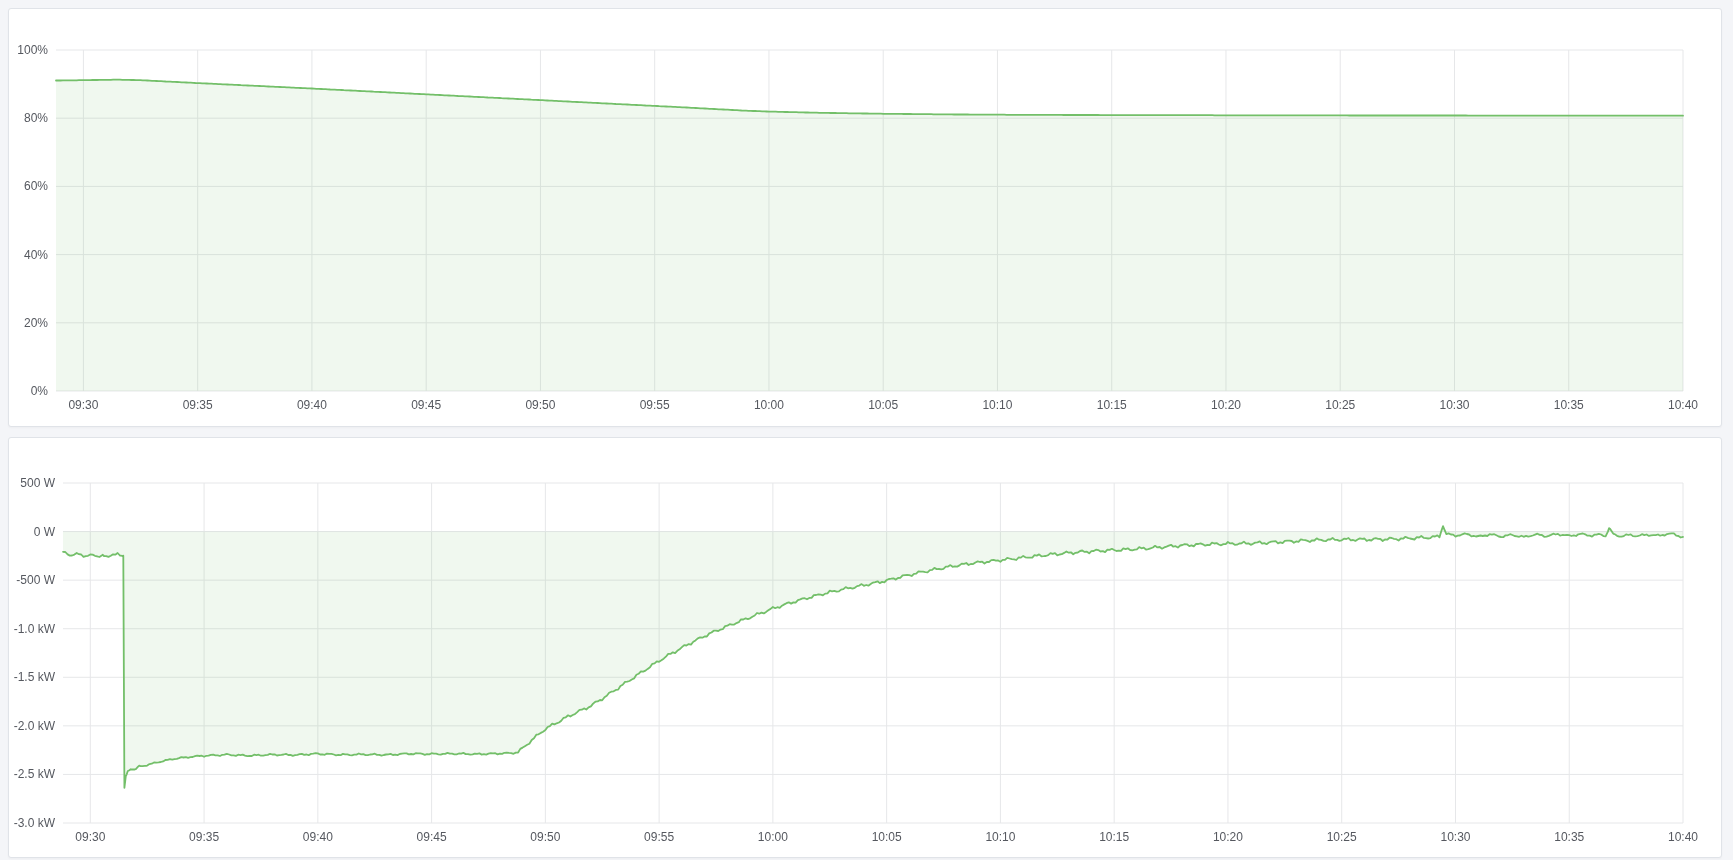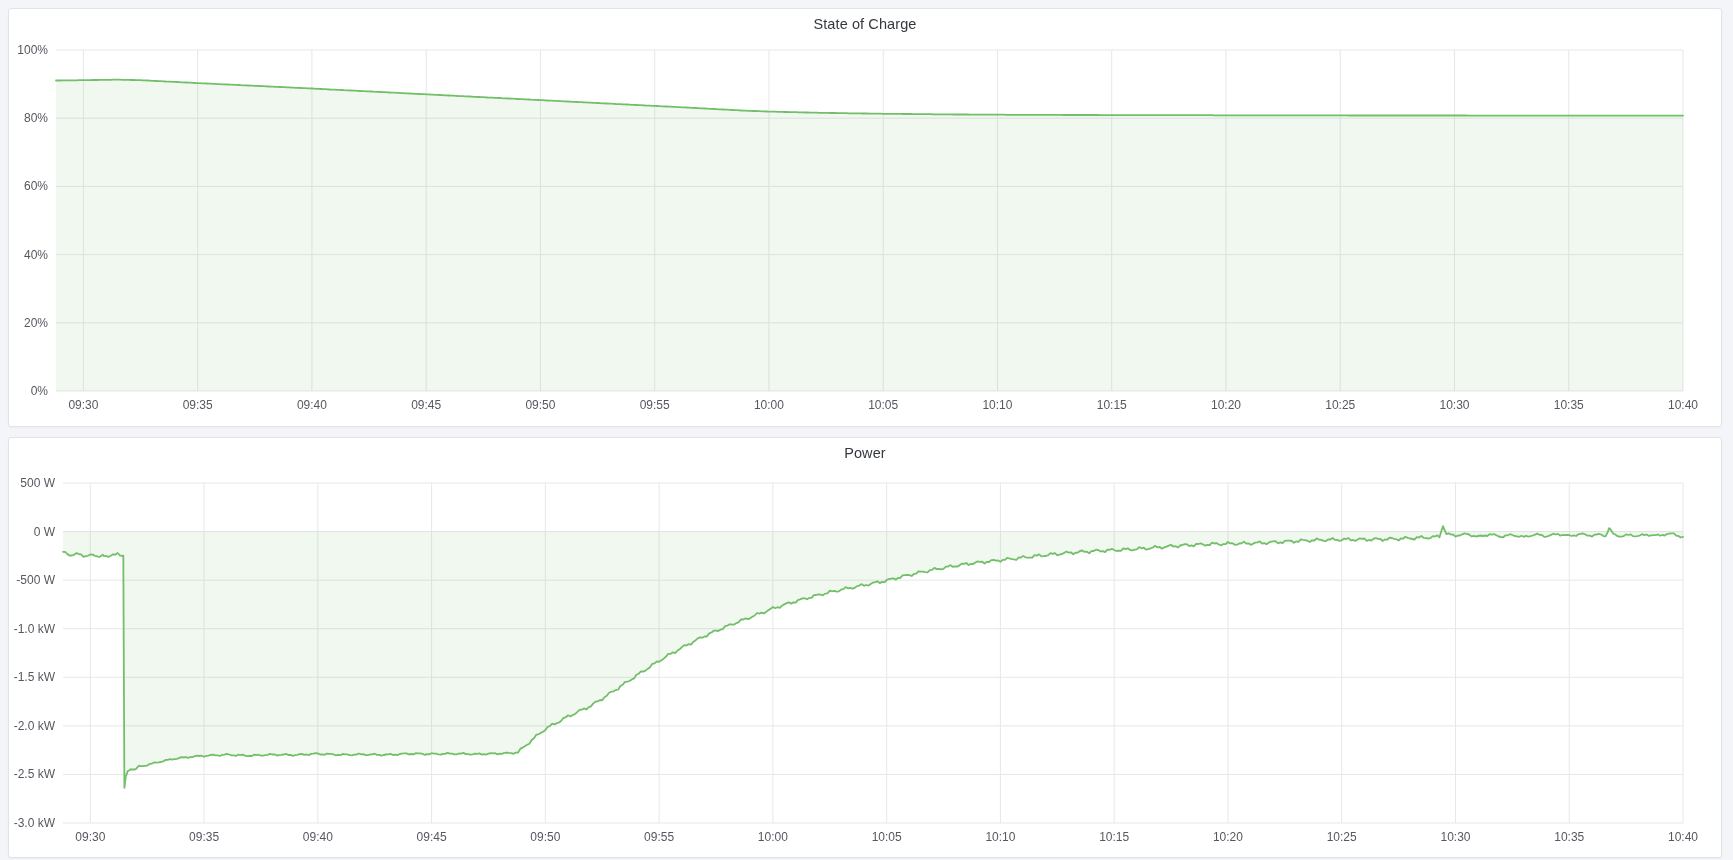--- a/index.html
+++ b/index.html
@@ -41,23 +41,20 @@
     font-size:12px;
     fill:#55585f;
   }
 </style>
 </head>
 <body>
 
 <div>
 
   <section class="panel" id="panel-soc">
-    <header class="panel-header">
-      <h2 class="panel-title">State of Charge</h2>
-    </header>
     <svg class="chart-svg" id="chart0" width="1712" height="417">
         <g>
           <line x1="47" x2="1674" y1="41" y2="41" stroke="#e6e7e9" stroke-width="1"></line>
           <line x1="47" x2="1674" y1="109.2" y2="109.2" stroke="#e6e7e9" stroke-width="1"></line>
           <line x1="47" x2="1674" y1="177.4" y2="177.4" stroke="#e6e7e9" stroke-width="1"></line>
           <line x1="47" x2="1674" y1="245.6" y2="245.6" stroke="#e6e7e9" stroke-width="1"></line>
           <line x1="47" x2="1674" y1="313.8" y2="313.8" stroke="#e6e7e9" stroke-width="1"></line>
           <line x1="47" x2="1674" y1="382" y2="382" stroke="#e6e7e9" stroke-width="1"></line>
           <line x1="74.42134831460675" x2="74.42134831460675" y1="41" y2="382" stroke="#e6e7e9" stroke-width="1"></line>
           <line x1="188.6769662921348" x2="188.6769662921348" y1="41" y2="382" stroke="#e6e7e9" stroke-width="1"></line>
@@ -99,23 +96,20 @@
           <text x="1216.9775280898878" y="400" text-anchor="middle" class="tick-label">10:20</text>
           <text x="1331.2331460674159" y="400" text-anchor="middle" class="tick-label">10:25</text>
           <text x="1445.488764044944" y="400" text-anchor="middle" class="tick-label">10:30</text>
           <text x="1559.7443820224719" y="400" text-anchor="middle" class="tick-label">10:35</text>
           <text x="1674" y="400" text-anchor="middle" class="tick-label">10:40</text>
         </g>
       </svg>
   </section>
 
   <section class="panel" id="panel-power">
-    <header class="panel-header">
-      <h2 class="panel-title">Power</h2>
-    </header>
     <svg class="chart-svg" id="chart1" width="1712" height="419">
         <g>
           <line x1="54" x2="1674" y1="45" y2="45" stroke="#e6e7e9" stroke-width="1"></line>
           <line x1="54" x2="1674" y1="93.57142857142857" y2="93.57142857142857" stroke="#e6e7e9" stroke-width="1"></line>
           <line x1="54" x2="1674" y1="142.14285714285714" y2="142.14285714285714" stroke="#e6e7e9" stroke-width="1"></line>
           <line x1="54" x2="1674" y1="190.71428571428572" y2="190.71428571428572" stroke="#e6e7e9" stroke-width="1"></line>
           <line x1="54" x2="1674" y1="239.28571428571428" y2="239.28571428571428" stroke="#e6e7e9" stroke-width="1"></line>
           <line x1="54" x2="1674" y1="287.8571428571429" y2="287.8571428571429" stroke="#e6e7e9" stroke-width="1"></line>
           <line x1="54" x2="1674" y1="336.42857142857144" y2="336.42857142857144" stroke="#e6e7e9" stroke-width="1"></line>
           <line x1="54" x2="1674" y1="385" y2="385" stroke="#e6e7e9" stroke-width="1"></line>

